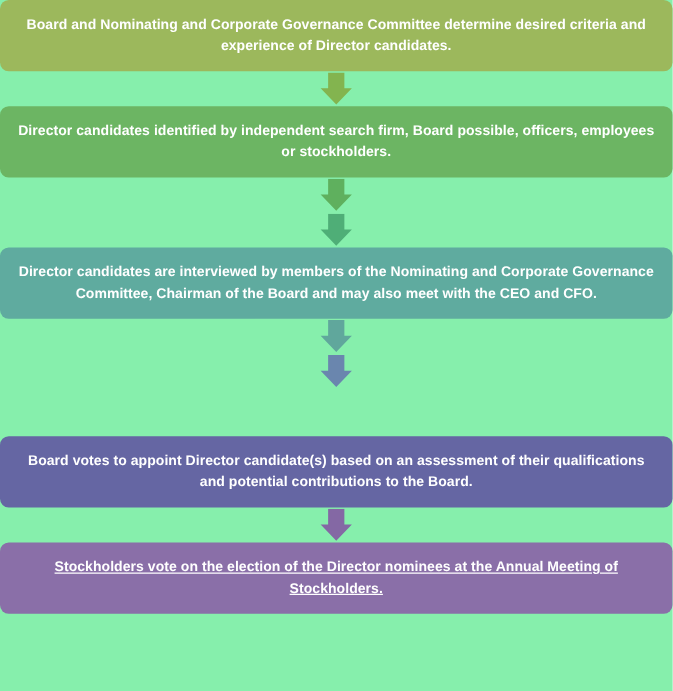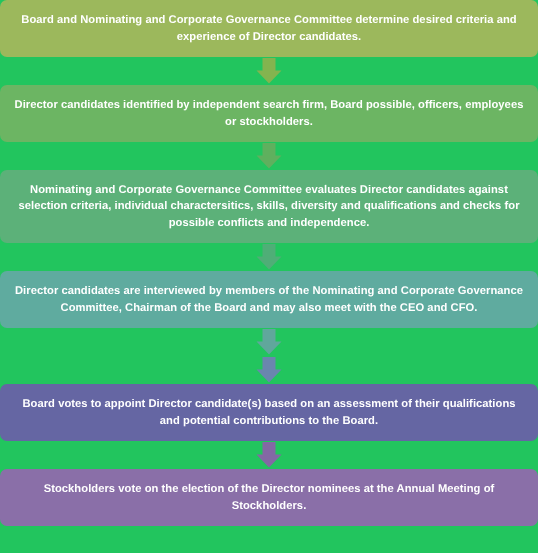--- a/index.html
+++ b/index.html
@@ -47,62 +47,59 @@
     align-items: center;
     justify-content: center;
   }
   .arrow-svg {
     display: block;
   }
 </style>
 </head>
 <body>
 
-<div id="flow" style="background: #22c55e;">
+<div id="flow" style="background: #86efac;">
     <div class="step-box" style="background: rgb(156, 184, 92); color: rgb(255, 255, 255); height: 57px;">
       <span class="txt">Board and Nominating and Corporate Governance Committee determine desired criteria and experience of Director candidates.</span>
     </div>
     <div class="connector" style="height: 28px;">
       <svg class="arrow-svg" width="28" height="26" viewBox="0 0 28 26">
         <polygon points="7.5,0 20.5,0 20.5,12.5 26.5,12.5 14,25.5 1.5,12.5 7.5,12.5" fill="#83b44f"></polygon>
       </svg>
     </div>
     <div class="step-box" style="background: rgb(108, 181, 99); color: rgb(255, 255, 255); height: 57px;">
       <span class="txt">Director candidates identified by  independent search firm, Board possible, officers, employees or stockholders.</span>
     </div>
     <div class="connector" style="height: 28px;">
       <svg class="arrow-svg" width="28" height="26" viewBox="0 0 28 26">
         <polygon points="7.5,0 20.5,0 20.5,12.5 26.5,12.5 14,25.5 1.5,12.5 7.5,12.5" fill="#5fb05e"></polygon>
       </svg>
-    </div>
-    <div class="step-box" style="background: rgb(92, 177, 121); color: rgb(255, 255, 255); height: 73px;">
-      <span class="txt">Nominating and Corporate Governance Committee evaluates Director candidates against selection criteria, individual charactersitics, skills, diversity and qualifications and checks for possible conflicts and independence.</span>
     </div>
     <div class="connector" style="height: 28px;">
       <svg class="arrow-svg" width="28" height="26" viewBox="0 0 28 26">
         <polygon points="7.5,0 20.5,0 20.5,12.5 26.5,12.5 14,25.5 1.5,12.5 7.5,12.5" fill="#4fae77"></polygon>
       </svg>
     </div>
     <div class="step-box" style="background: rgb(95, 171, 159); color: rgb(255, 255, 255); height: 57px;">
       <span class="txt">Director candidates are interviewed by members of the Nominating and Corporate Governance Committee, Chairman of the Board and may also meet with the CEO and CFO.</span>
     </div>
     <div class="connector" style="height: 28px;">
       <svg class="arrow-svg" width="28" height="26" viewBox="0 0 28 26">
         <polygon points="7.5,0 20.5,0 20.5,12.5 26.5,12.5 14,25.5 1.5,12.5 7.5,12.5" fill="#60a79c"></polygon>
       </svg>
     </div>
     <div class="connector" style="height: 28px;">
       <svg class="arrow-svg" width="28" height="26" viewBox="0 0 28 26">
         <polygon points="7.5,0 20.5,0 20.5,12.5 26.5,12.5 14,25.5 1.5,12.5 7.5,12.5" fill="#6a86ae"></polygon>
       </svg>
     </div>
-    <div class="step-box" style="background: rgb(101, 102, 163); color: rgb(255, 255, 255); height: 57px;">
+    <div class="step-box" style="background: rgb(101, 102, 163); color: rgb(255, 255, 255); height: 57px; margin-top: 38px;">
       <span class="txt">Board votes to appoint Director candidate(s) based on an assessment of their qualifications and potential contributions to the Board.</span>
     </div>
     <div class="connector" style="height: 28px;">
       <svg class="arrow-svg" width="28" height="26" viewBox="0 0 28 26">
         <polygon points="7.5,0 20.5,0 20.5,12.5 26.5,12.5 14,25.5 1.5,12.5 7.5,12.5" fill="#8468a4"></polygon>
       </svg>
     </div>
-    <div class="step-box" style="background: rgb(138, 111, 168); color: rgb(255, 255, 255); height: 57px;">
+    <div class="step-box" style="background: rgb(138, 111, 168); color: rgb(255, 255, 255); height: 57px; text-decoration: underline;">
       <span class="txt">Stockholders vote on the election of the Director nominees at the Annual Meeting of Stockholders.</span>
     </div>
   </div>
 
 </body></html>

